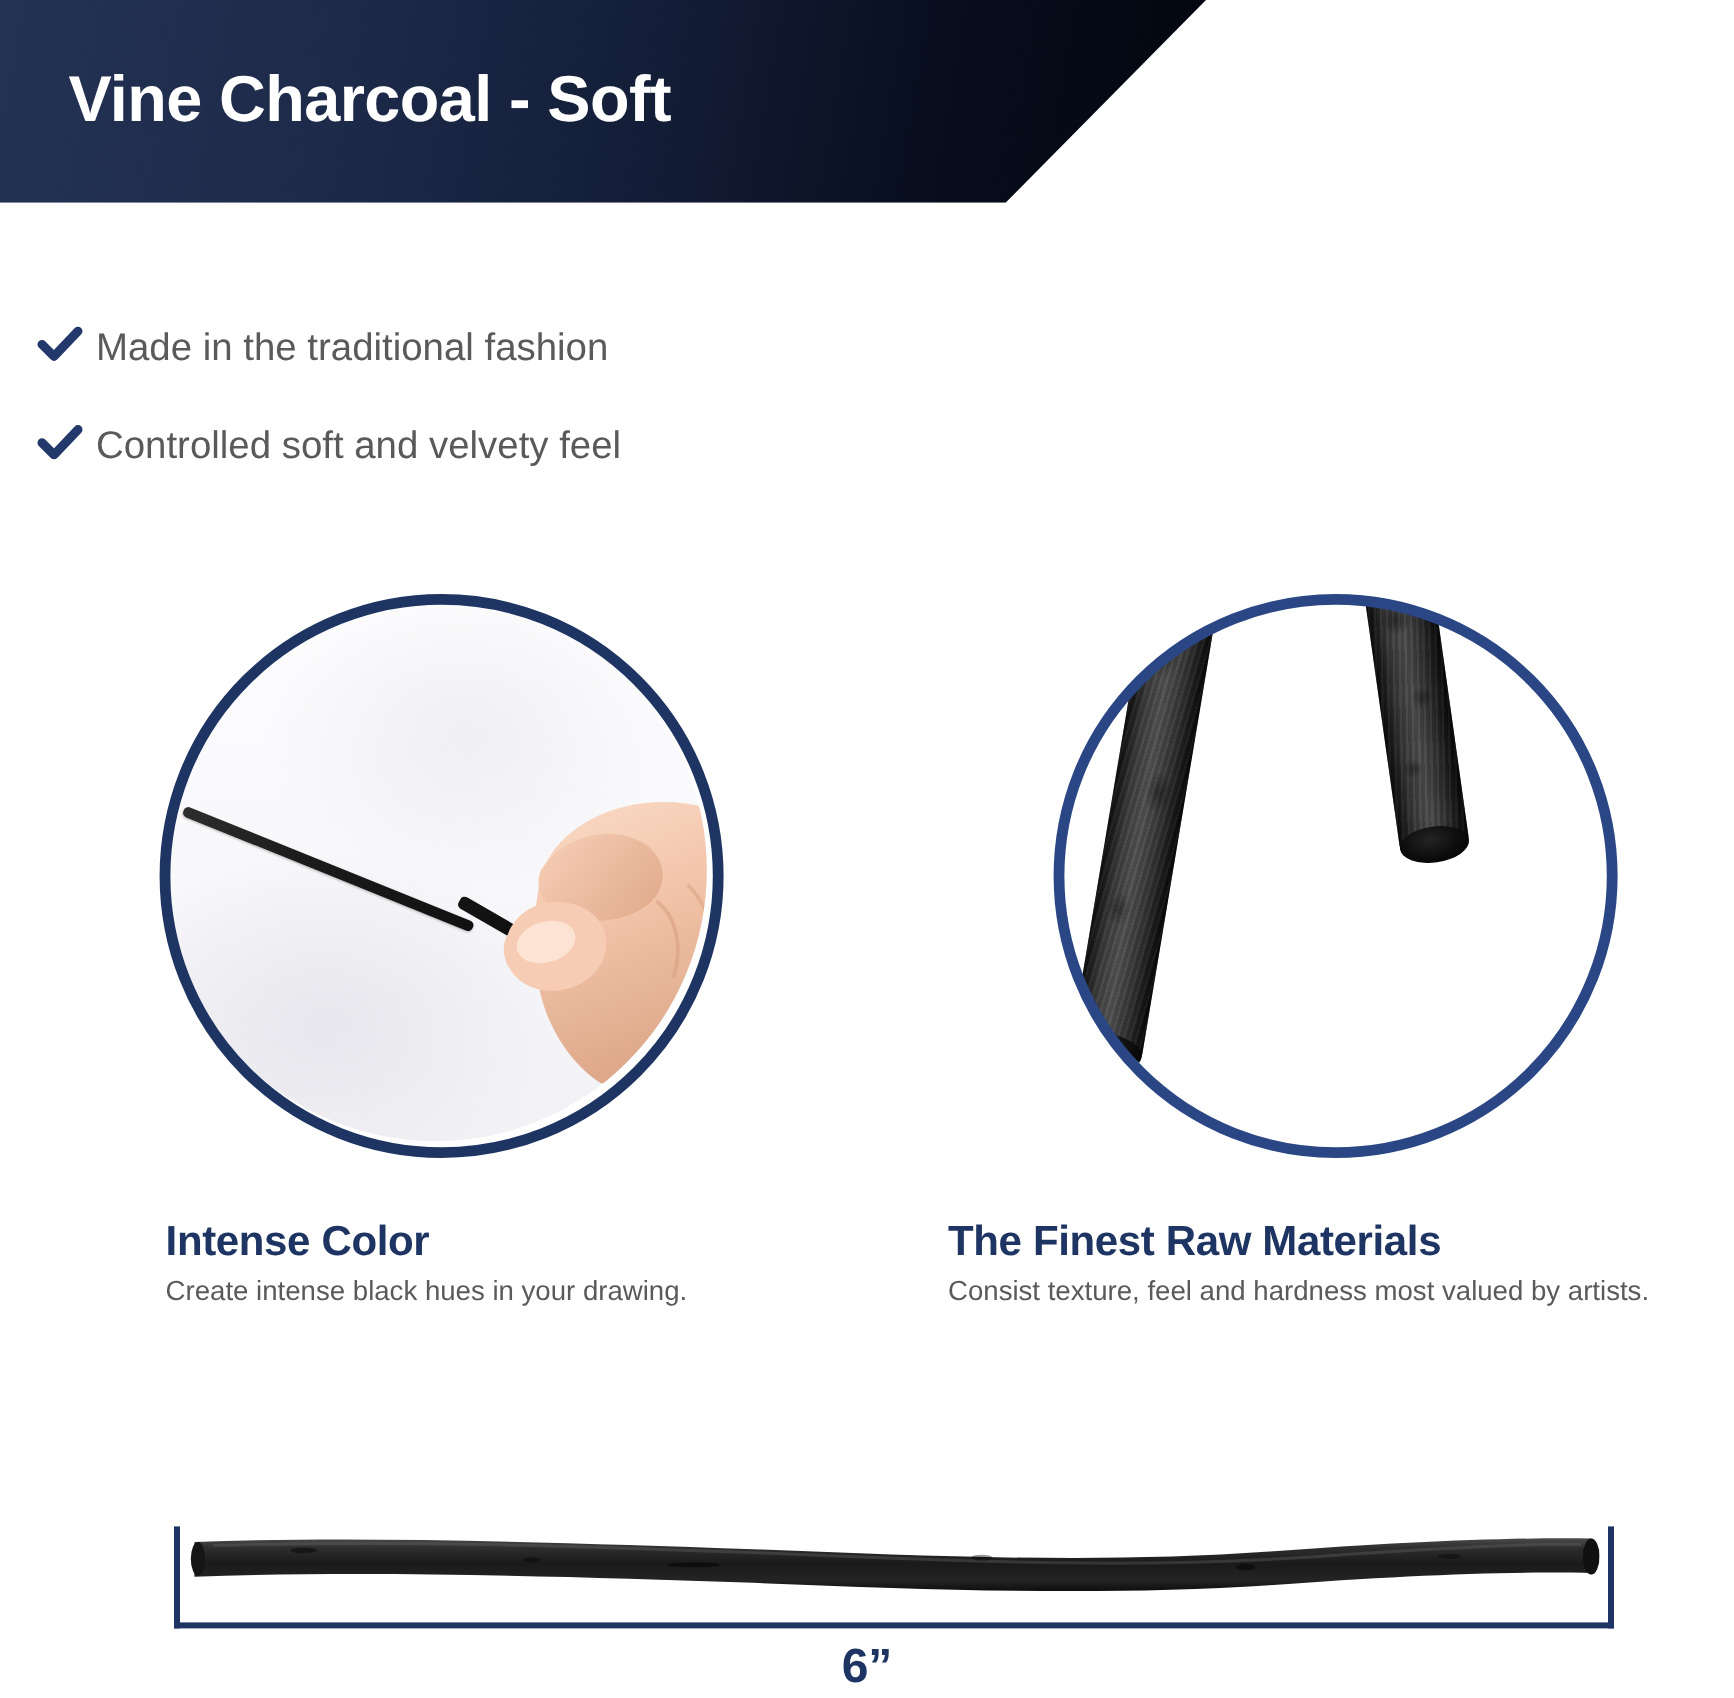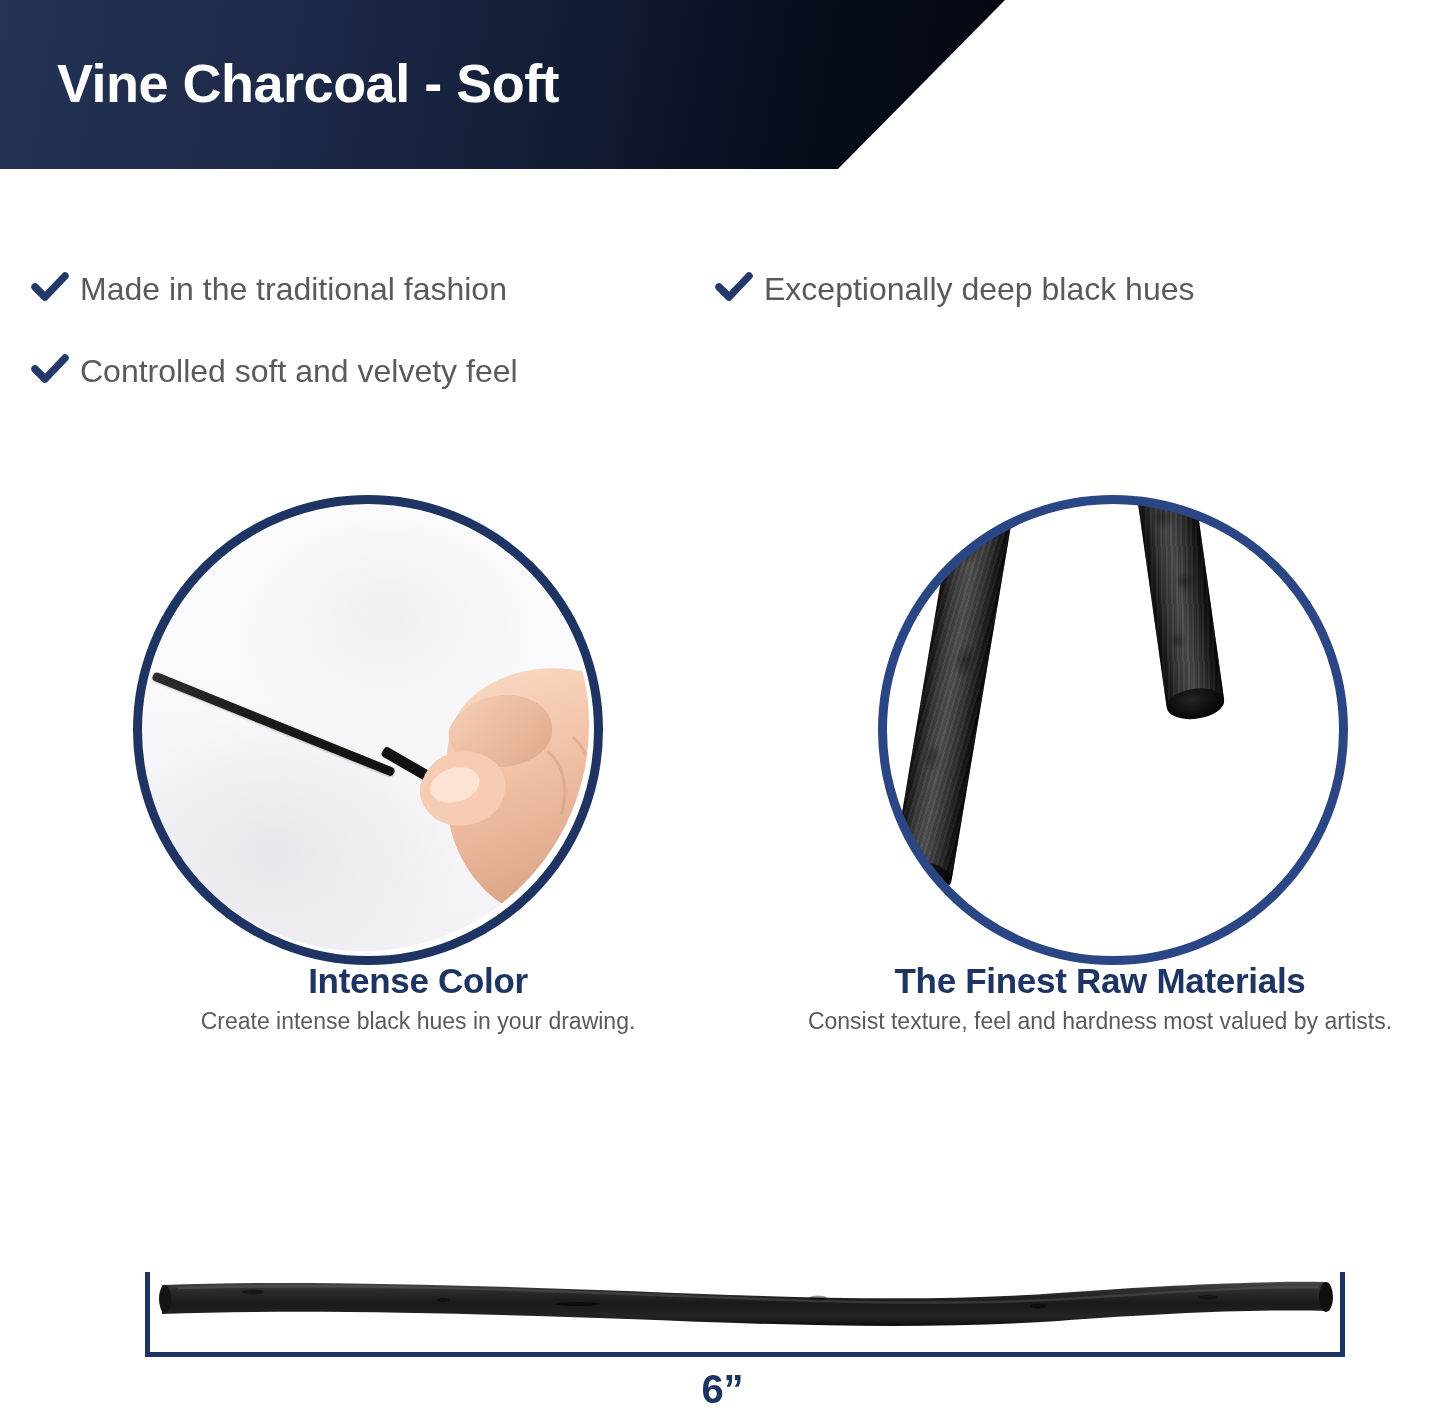--- a/index.html
+++ b/index.html
@@ -211,22 +211,21 @@
     bottom: -8px;
     width: 100%;
     height: 30px;
     border-radius: 50%;
     background: radial-gradient(ellipse at 45% 35%, #242424 0%, #0c0c0c 55%, #000000 100%);
   }
 
   
   .caption {
     position: absolute;
-    top: 961px;
-    text-align: center;
+    top: 1015px;
   }
   .caption.left  { left: 138px; width: 560px; }
   .caption.right { left: 766px; width: 620px; margin-left: 24px; }
   .caption-title {
     font-size: 35px;
     font-weight: bold;
     color: #1e3563;
     letter-spacing: -0.3px;
     margin: 0 0 6px 0;
     line-height: 1.15;
@@ -308,28 +307,20 @@
         </svg>
       </span>
       <span class="bullet-text">Controlled soft and velvety feel</span>
     </div>
 
   </div>
 
   <div class="bullet-col right">
 
 
-    <div class="bullet-row">
-      <span class="check-icon">
-        <svg width="44" height="44" viewBox="0 0 44 44">
-          <path d="M7 21 L17 31 L37 10" fill="none" stroke="#23386b" stroke-width="7.5" stroke-linecap="round" stroke-linejoin="round"></path>
-        </svg>
-      </span>
-      <span class="bullet-text">Exceptionally deep black hues</span>
-    </div>
 
   </div>
 </div>
 
 <div class="features">
 
   <div class="feature left">
     <div class="circle-wrap">
       <div class="circle-clip">
         <div class="photo-draw">

